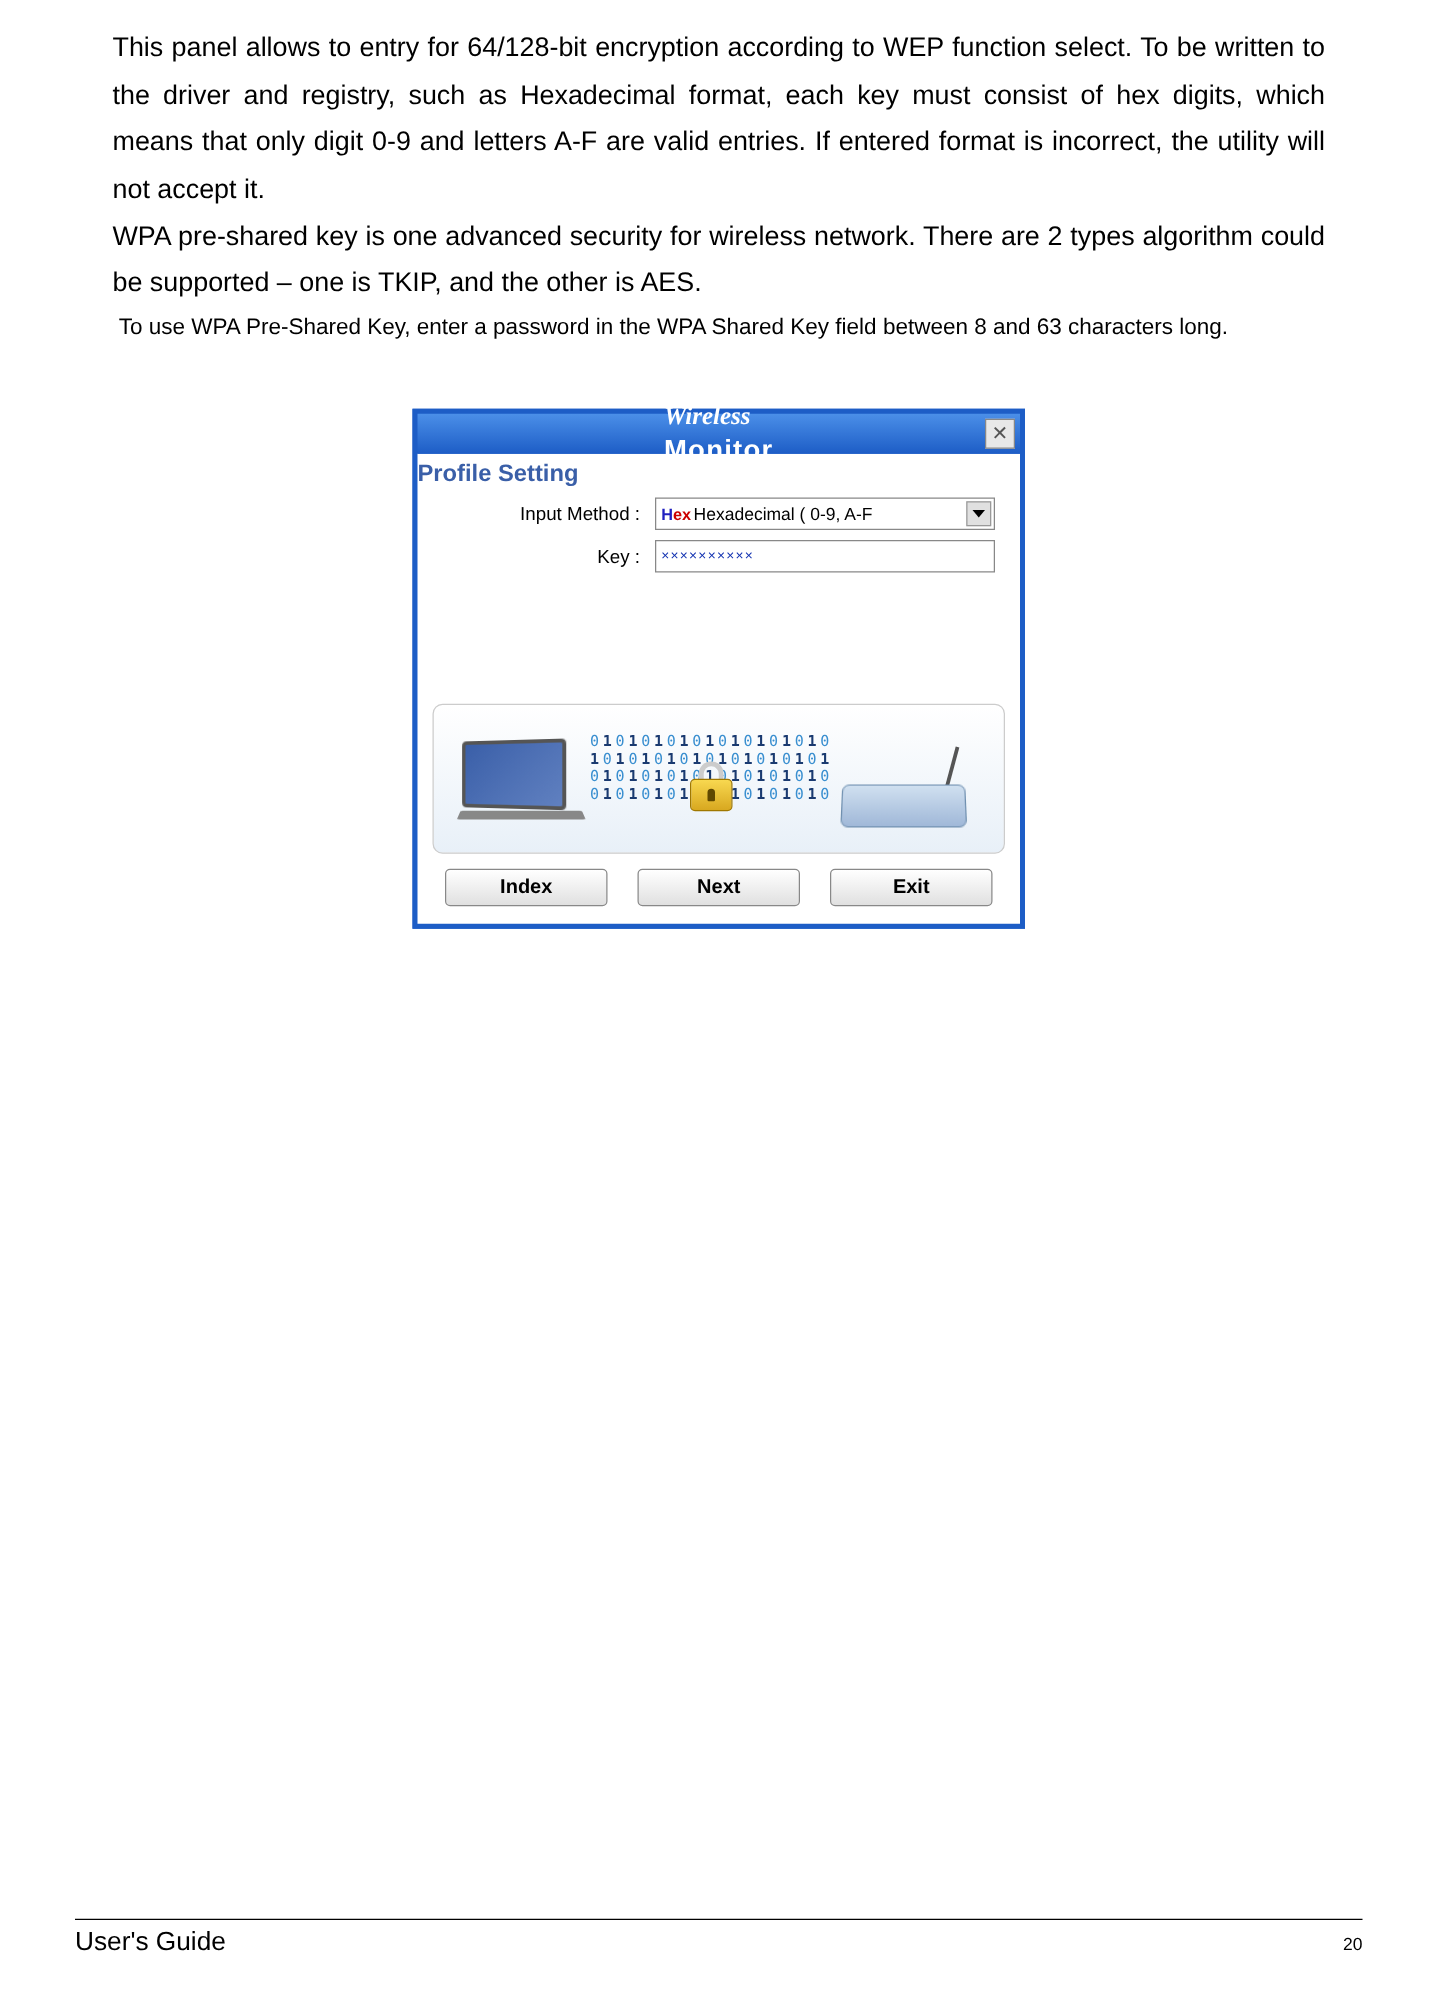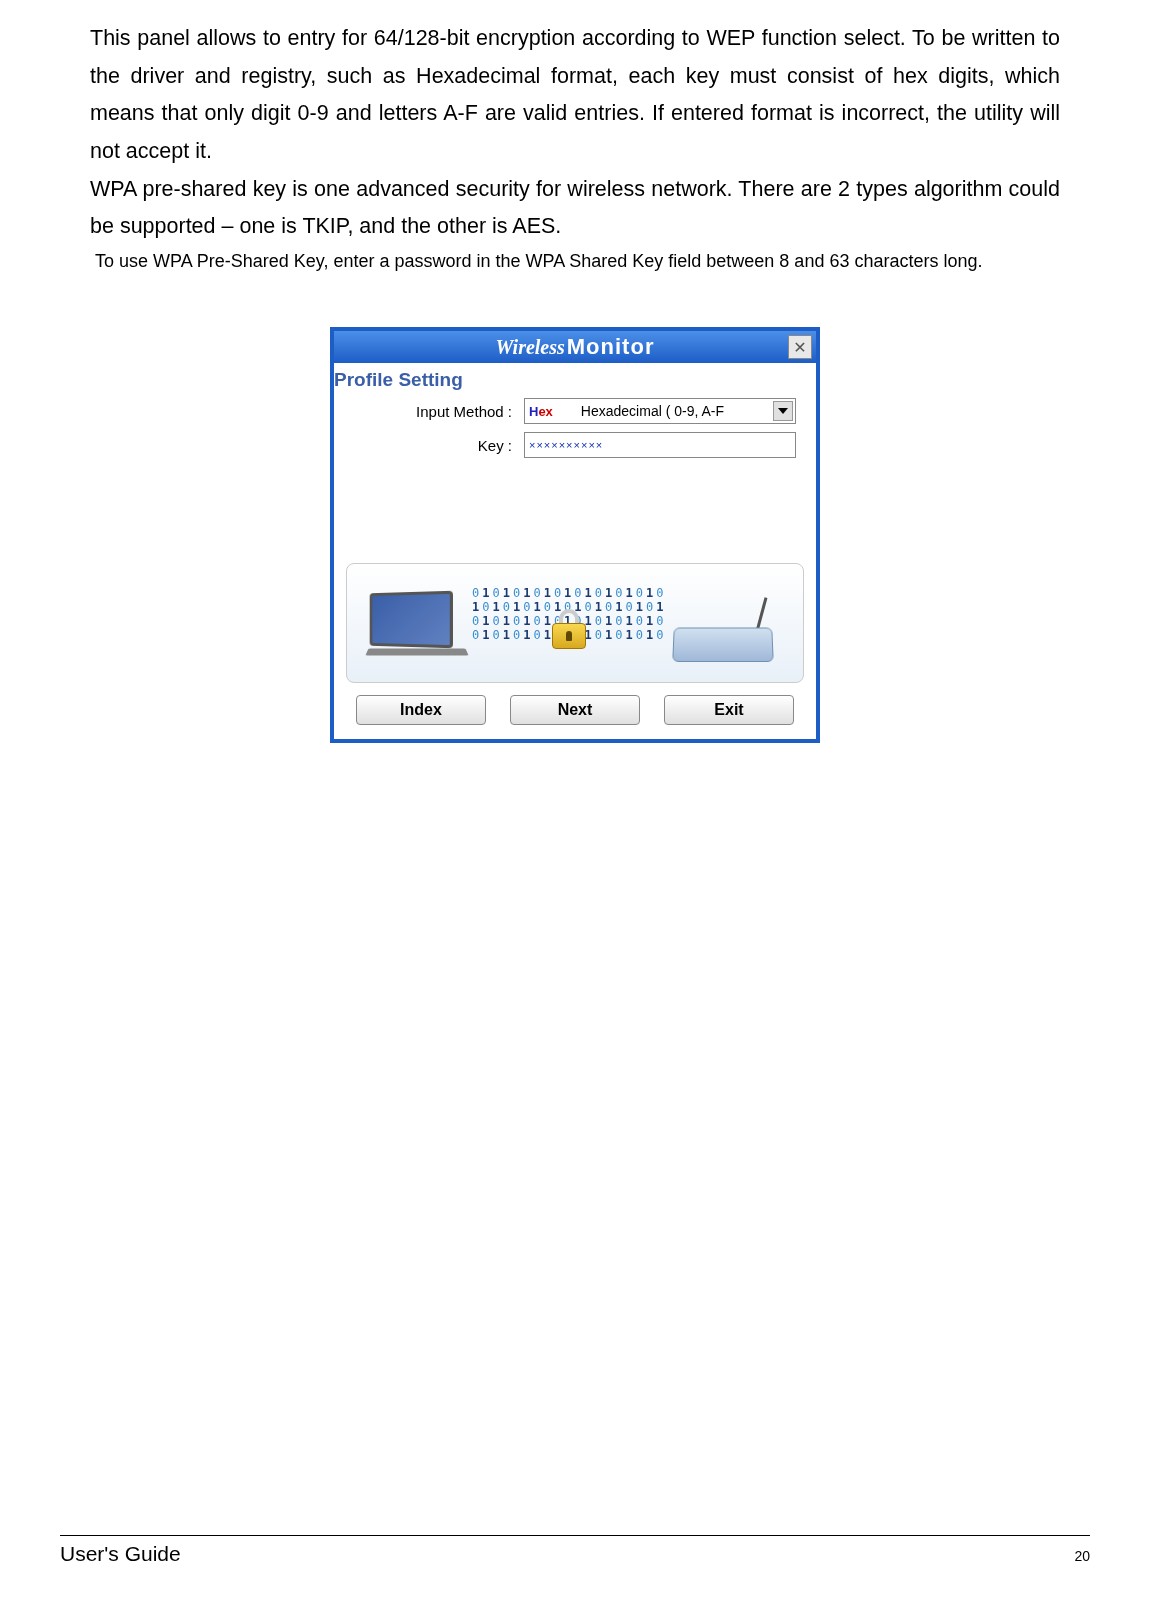--- a/index.html
+++ b/index.html
@@ -43,20 +43,21 @@
       background: linear-gradient(to bottom, #4b8fe8, #1d5dc6);
       display: flex;
       align-items: center;
       justify-content: center;
       position: relative;
     }
     .titlebar-text {
       display: flex;
       align-items: baseline;
       gap: 2px;
+      flex-direction: column;
     }
     .title-wireless {
       font-style: italic;
       font-weight: bold;
       color: #fff;
       font-size: 20px;
       font-family: "Times New Roman", serif;
     }
     .title-monitor {
       font-weight: bold;
@@ -111,21 +112,20 @@
     .form-field {
       flex: 1;
       height: 26px;
       border: 1px solid #888;
       background: #fff;
       display: flex;
       align-items: center;
       padding: 0 4px;
       position: relative;
       font-size: 14px;
-      gap: 26px;
     }
     .hex-prefix {
       font-size: 13px;
       font-weight: bold;
       margin-right: 2px;
     }
     .hex-h { color: #2020c0; }
     .hex-ex { color: #cc0000; }
     .select-arrow {
       position: absolute;

